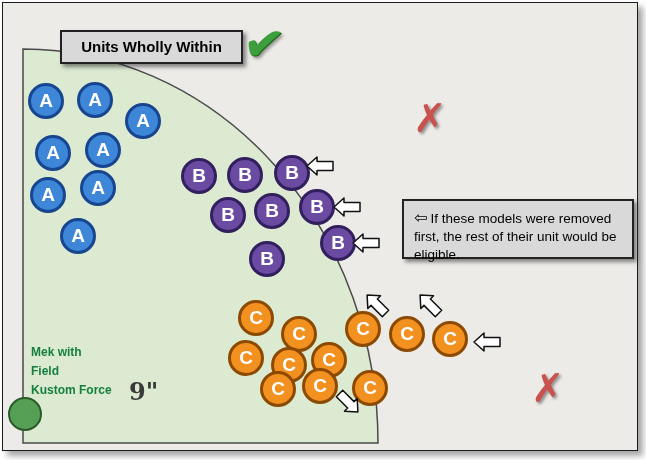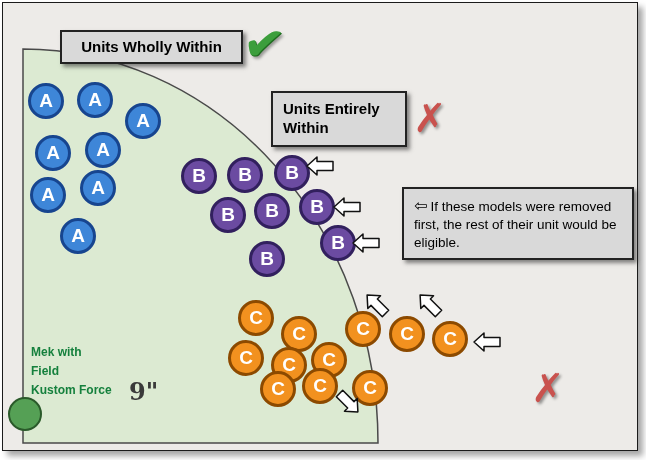--- a/index.html
+++ b/index.html
@@ -15,21 +15,21 @@
          box-sizing:border-box;display:flex;align-items:center;justify-content:center;
          font-weight:bold;font-size:19px;color:#ffffff;}
   .model.a{background:#3e86d8;border:3px solid #17458f;}
   .model.b{background:#6b4ba1;border:3px solid #32205e;}
   .model.c{background:#f2911f;border:3px solid #8c4a00;}
 
   
   .labelbox{position:absolute;background:#d9d9d9;border:2px solid #222;
             box-shadow:3px 3px 4px rgba(40,40,40,0.55);
             display:flex;align-items:center;justify-content:center;
-            font-weight:bold;font-size:15px;color:#000;text-align:left;
+            font-weight:bold;font-size:15px;color:#000;text-align:right;
             box-sizing:border-box;line-height:1.25;}
   .notebox{position:absolute;background:#d9d9d9;border:2px solid #222;
            box-shadow:3px 3px 4px rgba(40,40,40,0.55);box-sizing:border-box;
            font-size:13.5px;color:#000;padding:8px 10px;line-height:18px;}
   .note-arrow{font-size:16px;margin-right:3px;}
 
   .check{position:absolute;font-size:50px;font-weight:bold;color:#3c9e3c;
          transform:rotate(8deg);
          text-shadow:1px 1px 0 #1e6b1e, 3px 3px 3px rgba(0,0,0,0.35);}
   .cross{position:absolute;font-size:40px;font-weight:bold;color:#c9524e;
@@ -149,26 +149,23 @@
       <use href="#barrow" transform="translate(427,302) rotate(45)"></use>
       <use href="#barrow" transform="translate(485,339)"></use>
       <use href="#barrow" transform="translate(345,399) rotate(225)"></use>
     </svg>
 
     <div class="labelbox" style="left:57px;top:27px;width:183px;height:34px">
       <span>Units Wholly Within</span>
     </div>
     <div class="check" style="left:240px;top:12px">✔</div>
 
-    <div class="labelbox" style="left:268px;top:88px;width:136px;height:56px;padding:4px 10px">
-      <span>Units Entirely Within</span>
-    </div>
     <div class="cross" style="left:410px;top:92px">✗</div>
 
-    <div class="notebox" style="left:399px;top:184px;width:232px;height:73px">
+    <div class="notebox" style="left:399px;top:196px;width:232px;height:60px">
       <span class="note-arrow">⇦</span><span>If these models were removed first, the rest of their unit would be eligible.</span>
     </div>
 
     <div class="cross" style="left:528px;top:362px">✗</div>
 
     <div class="mek-label">
       <div>Mek with</div>
       <div>Field</div>
       <div>Kustom Force</div>
     </div>

